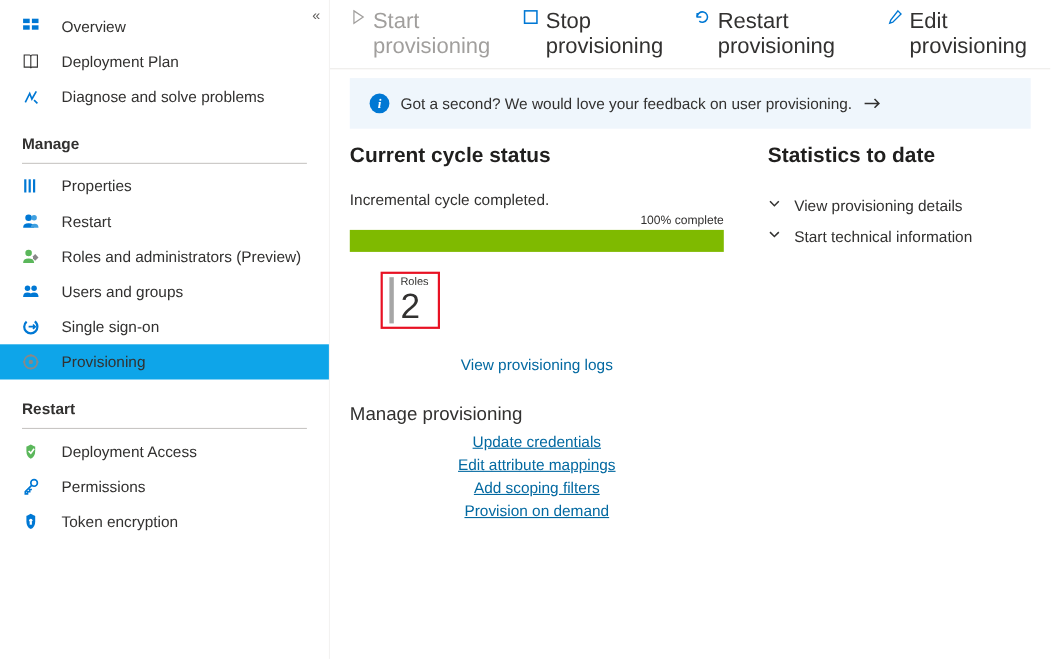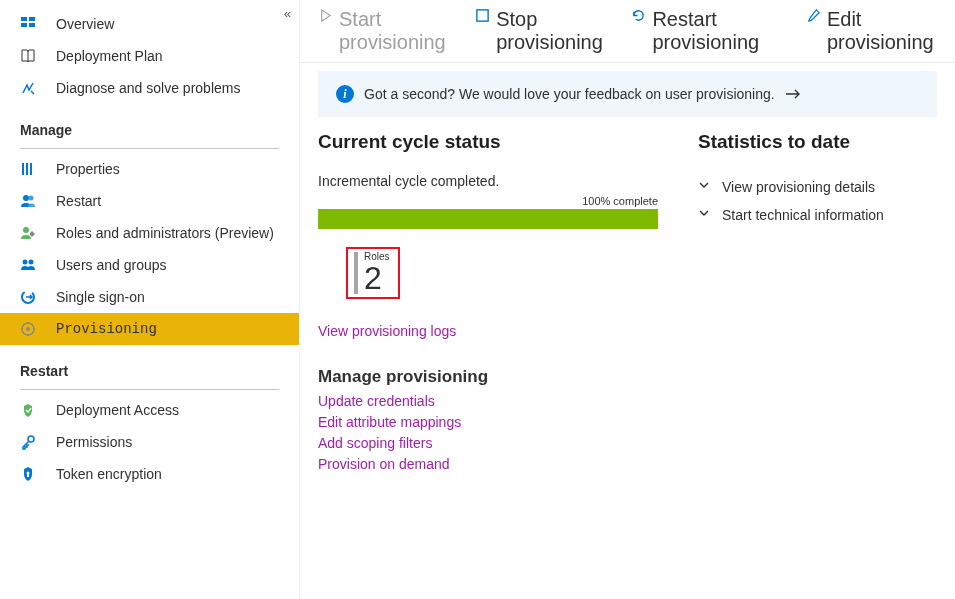--- a/index.html
+++ b/index.html
@@ -28,21 +28,21 @@
     font-size: 13px;
   }
   .nav-item {
     display: flex;
     align-items: center;
     padding: 8px 14px 8px 20px;
     cursor: pointer;
     gap: 20px;
     font-size: 14px;
   }
-  .nav-item.selected { background: #eab308; font-family: Liberation Mono, monospace; }
+  .nav-item.selected { background: #0ea5e9; }
   .nav-icon {
     width: 16px;
     height: 16px;
     display: flex;
     align-items: center;
     justify-content: center;
     flex-shrink: 0;
   }
   .section-header {
     font-size: 14px;
@@ -137,29 +137,30 @@
     margin-bottom: 24px;
   }
   .roles-inner {
     border-left: 4px solid #a6a6a6;
     padding-left: 6px;
     line-height: 1;
   }
   .roles-label { font-size: 10px; color: #323130; }
   .roles-count { font-size: 32px; font-weight: 400; line-height: 1;}
   .link {
-    color: #a21caf;
+    color: #0369a1;
     cursor: pointer;
     font-size: 14px;
     display: block;
-  }
-  .link-block .link { line-height: 1.5; }
+    text-align: center;
+  }
+  .link-block .link { line-height: 1.5; text-decoration: underline; }
   .section-title-sub {
     font-size: 17px;
-    font-weight: 700;
+    font-weight: 400;
     margin-top: 28px;
     margin-bottom: 4px;
   }
   .expander {
     display: flex;
     align-items: flex-start;
     gap: 12px;
     padding: 6px 0;
     cursor: pointer;
     font-size: 14px;

